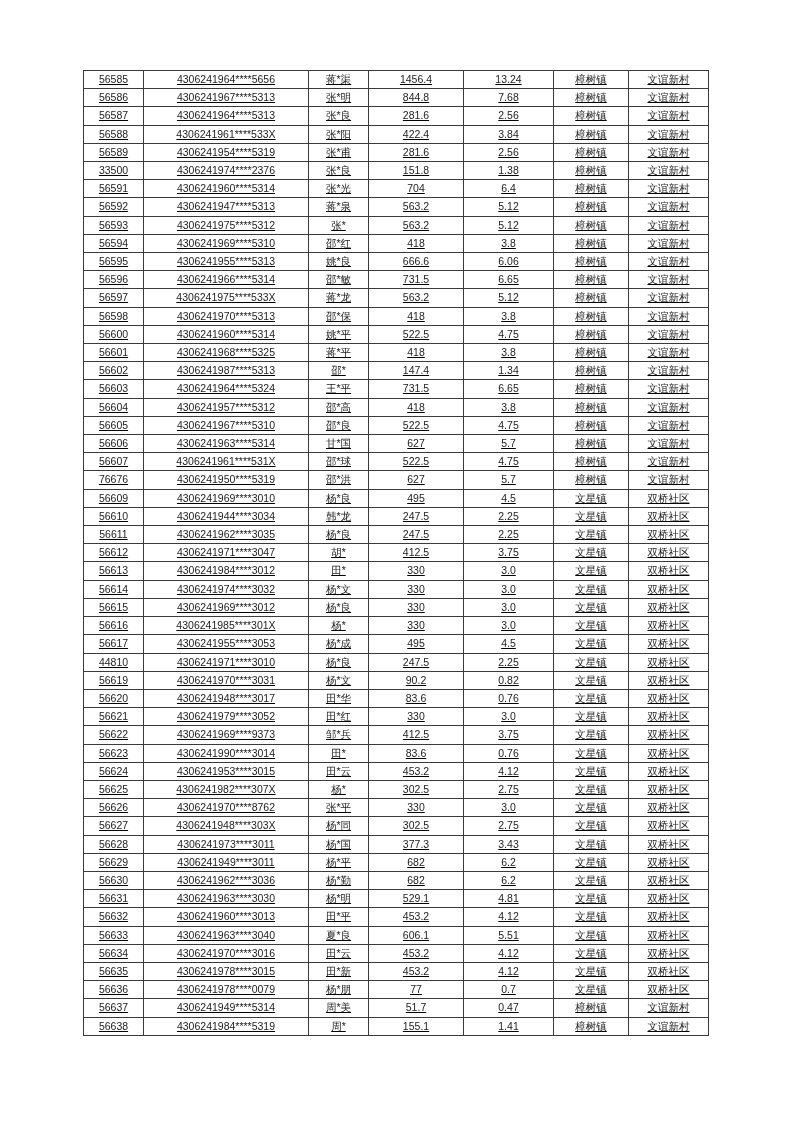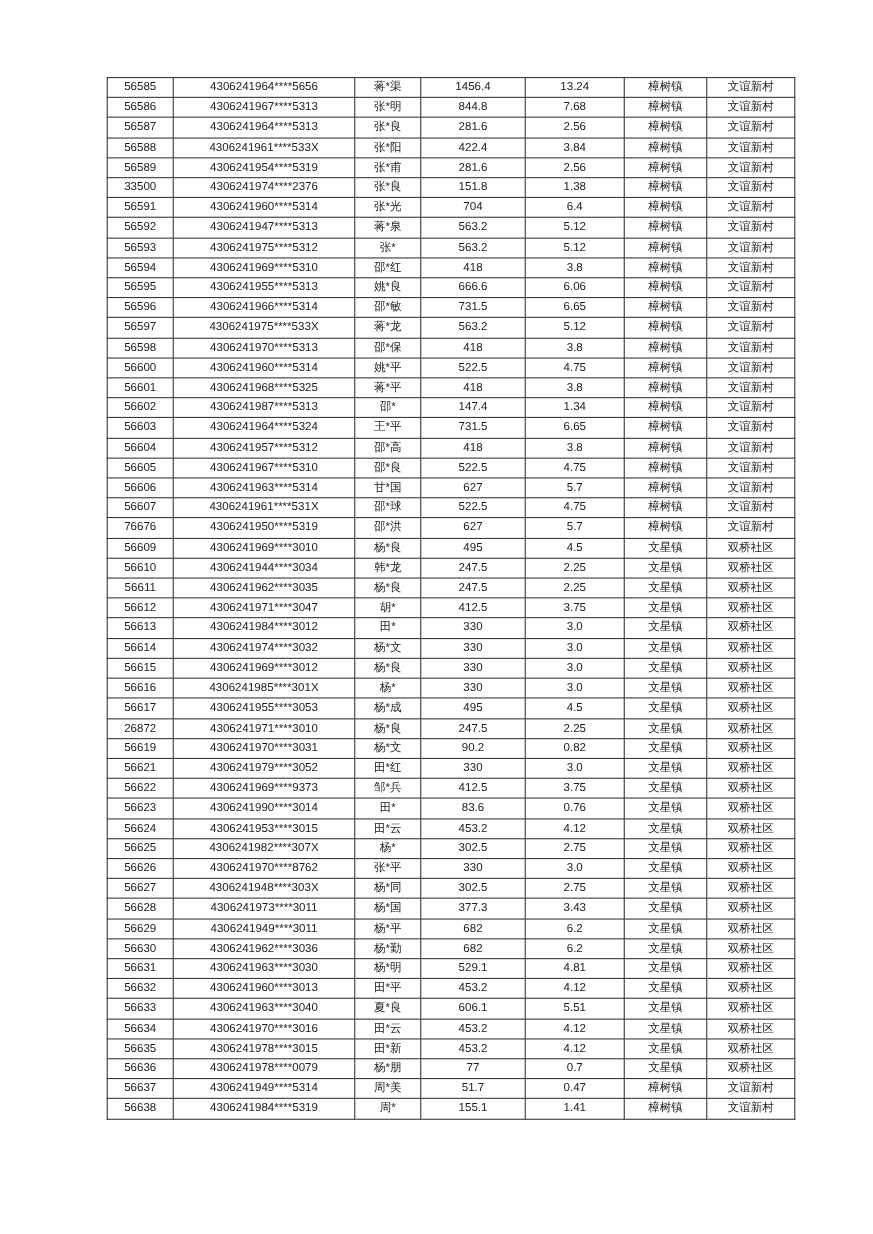--- a/index.html
+++ b/index.html
@@ -6,25 +6,26 @@
   body {
     width: 794px;
     height: 1122px;
     background: #ffffff;
     font-family: "Liberation Sans", "DejaVu Sans", sans-serif;
     position: relative;
     overflow: hidden;
   }
   .sheet-table {
     position: absolute;
-    left: 97px;
+    left: 83px;
     top: 70px;
     width: 625px;
     border-collapse: collapse;
     table-layout: fixed;
+    text-decoration: underline;
   }
   .sheet-table td {
     border: 1px solid #3a3a3a;
     font-size: 10.5px;
     color: #1c1c1c;
     text-align: center;
     vertical-align: middle;
     height: 17.2px;
     line-height: 17.2px;
     padding: 0 2px;
@@ -335,38 +336,47 @@
       <tr>
         <td>56617</td>
         <td>4306241955****3053</td>
         <td>杨*成</td>
         <td>495</td>
         <td>4.5</td>
         <td>文星镇</td>
         <td>双桥社区</td>
       </tr>
       <tr>
-        <td>26872</td>
+        <td>44810</td>
         <td>4306241971****3010</td>
         <td>杨*良</td>
         <td>247.5</td>
         <td>2.25</td>
         <td>文星镇</td>
         <td>双桥社区</td>
       </tr>
       <tr>
         <td>56619</td>
         <td>4306241970****3031</td>
         <td>杨*文</td>
         <td>90.2</td>
         <td>0.82</td>
         <td>文星镇</td>
         <td>双桥社区</td>
       </tr>
       <tr>
+        <td>56620</td>
+        <td>4306241948****3017</td>
+        <td>田*华</td>
+        <td>83.6</td>
+        <td>0.76</td>
+        <td>文星镇</td>
+        <td>双桥社区</td>
+      </tr>
+      <tr>
         <td>56621</td>
         <td>4306241979****3052</td>
         <td>田*红</td>
         <td>330</td>
         <td>3.0</td>
         <td>文星镇</td>
         <td>双桥社区</td>
       </tr>
       <tr>
         <td>56622</td>

